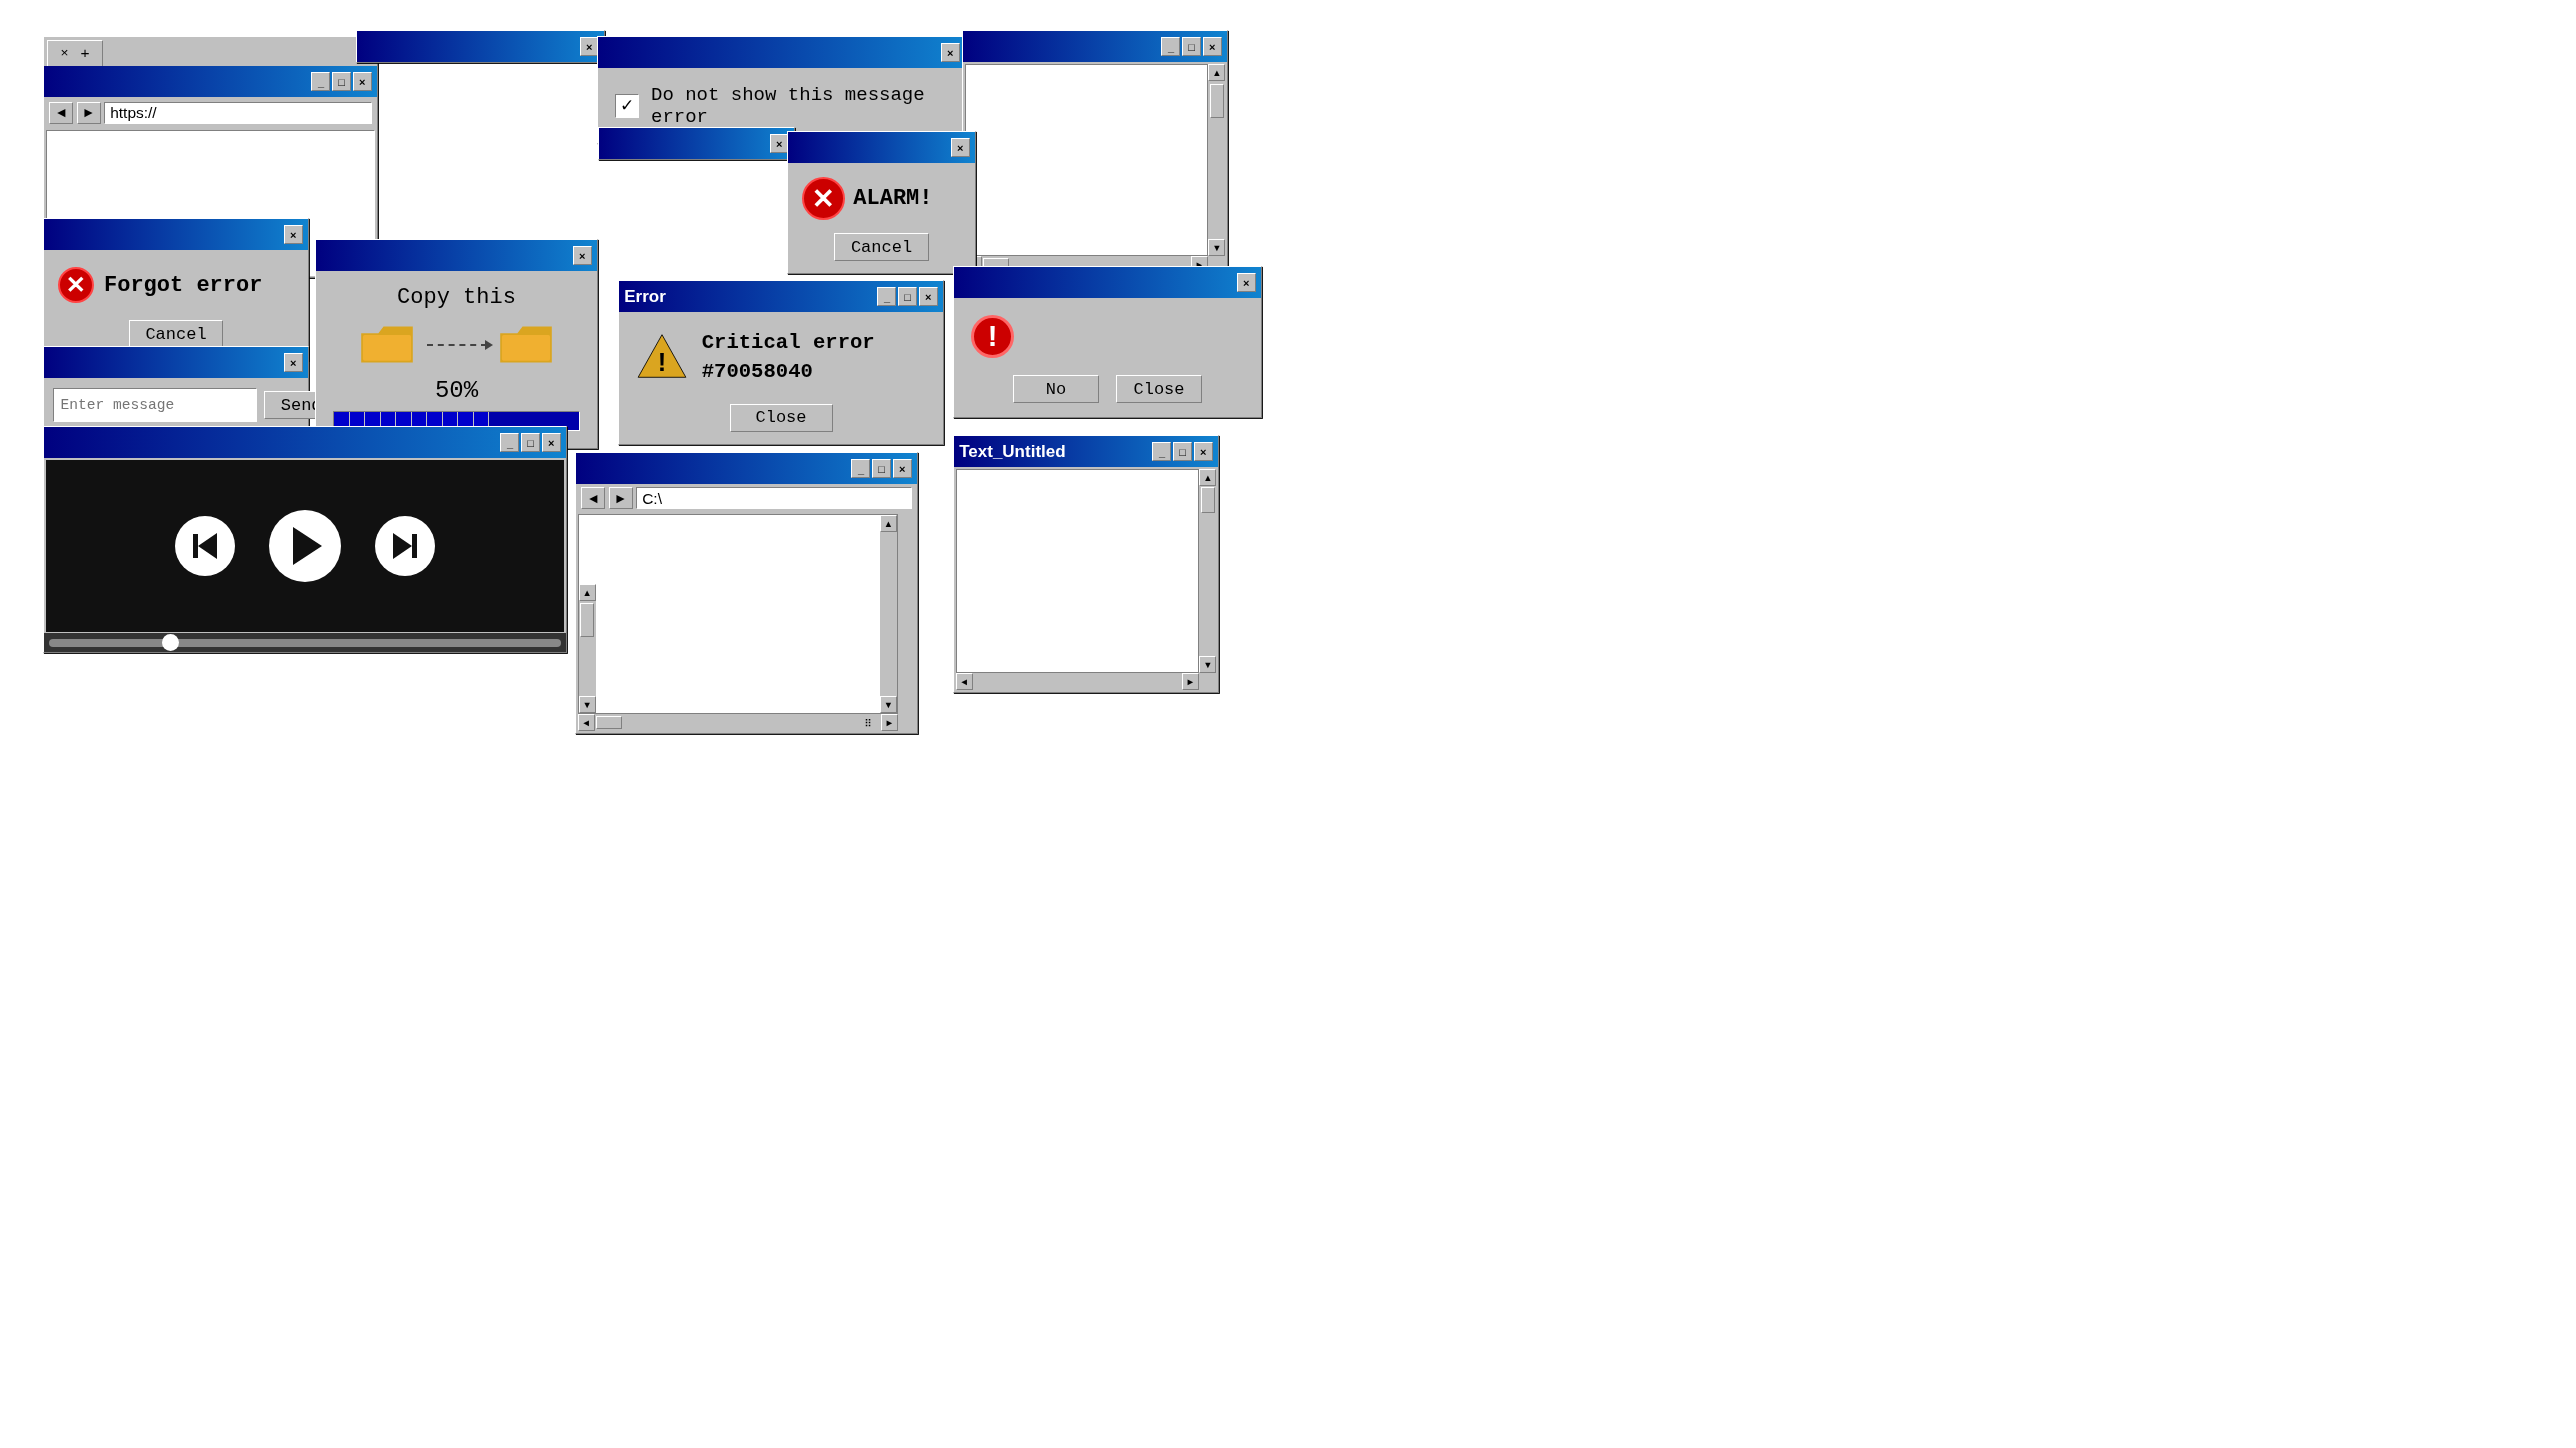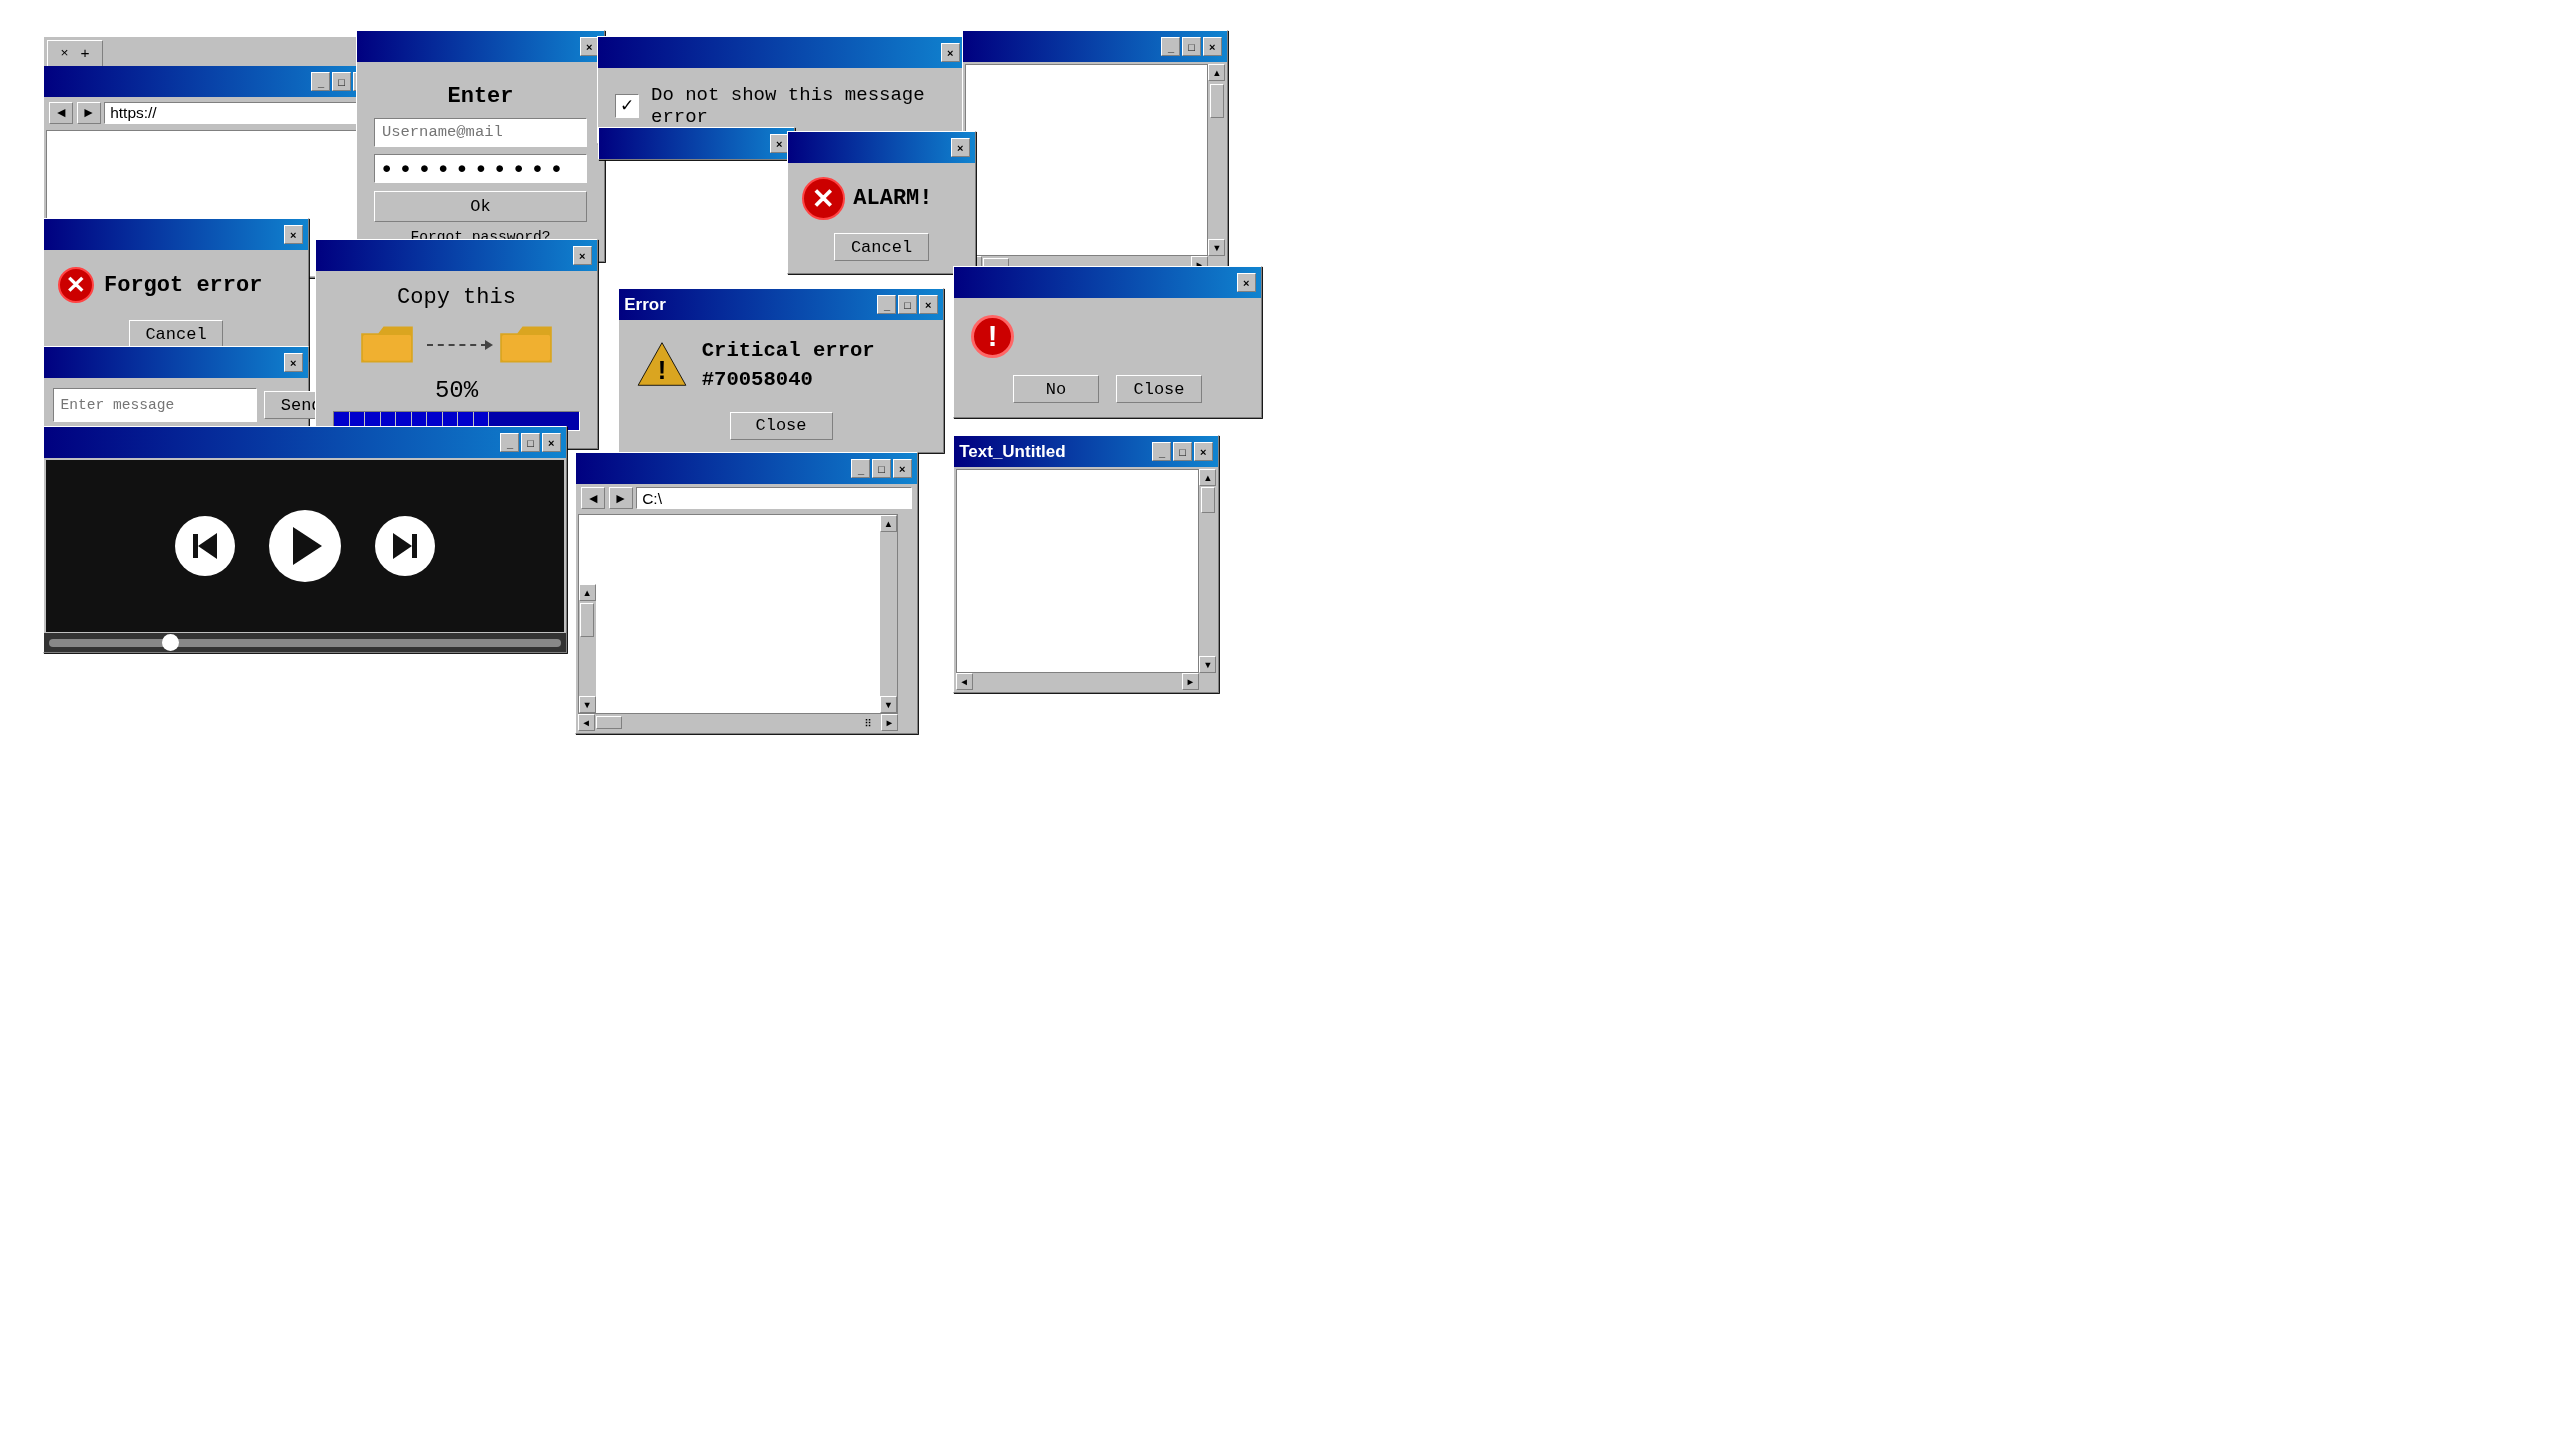--- a/index.html
+++ b/index.html
@@ -393,21 +393,21 @@
 
     .alarm-text {
       font-size: 22px;
       font-weight: bold;
       font-family: 'Courier New', monospace;
     }
 
     
     .criterr-window {
       width: 326px;
-      top: 288px;
+      top: 280px;
       left: 618px;
     }
 
     .criterr-content {
       display: flex;
       align-items: center;
       padding: 17px 17px 10.3px;
       gap: 13.7px;
     }
 
@@ -649,29 +649,20 @@
   </div>
   <div class="browser-content-area"></div>
 </div>
 
 <div class="win-window login-window">
   <div class="win-titlebar">
     <span class="win-titlebar-title"></span>
     <div class="win-titlebar-buttons">
       <div class="win-btn-small">×</div>
     </div>
-  </div>
-  <div style="padding:12px 17px 15.5px;">
-    <div class="login-title-centered font-mono text-bold">Enter</div>
-    <input class="login-input" type="text" placeholder="Username@mail" style="">
-    <div style="width:100%; height:29px; background:white; border:1.7px solid #808080; border-right-color:#ffffff; border-bottom-color:#ffffff; padding:1.7px 6.9px; font-size:19px; margin-bottom:8.6px; display:flex; align-items:center; letter-spacing:3.4px;">
-      <span style="font-size:15.5px; letter-spacing:2.6px;">● ● ● ● ● ● ● ● ● ●</span>
-    </div>
-    <button class="login-btn">Ok</button>
-    <div class="login-forgot">Forgot password?</div>
   </div>
 </div>
 
 <div class="win-window checkbox-window">
   <div class="win-titlebar">
     <span class="win-titlebar-title"></span>
     <div class="win-titlebar-buttons">
       <div class="win-btn-small">×</div>
     </div>
   </div>

